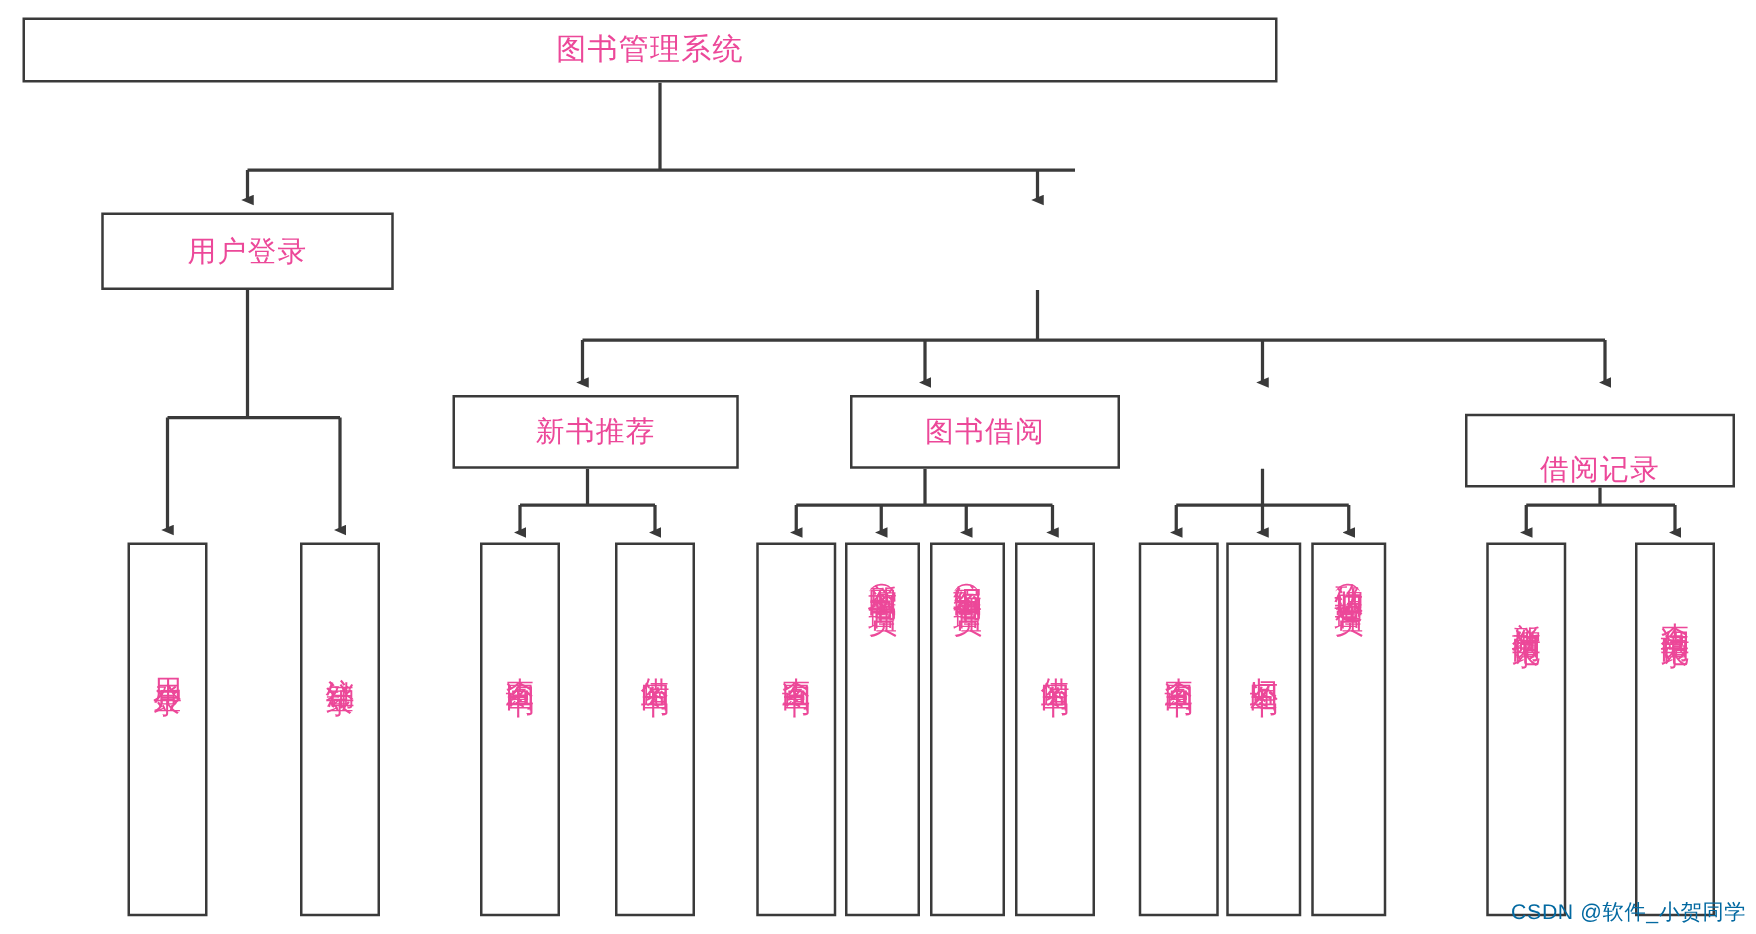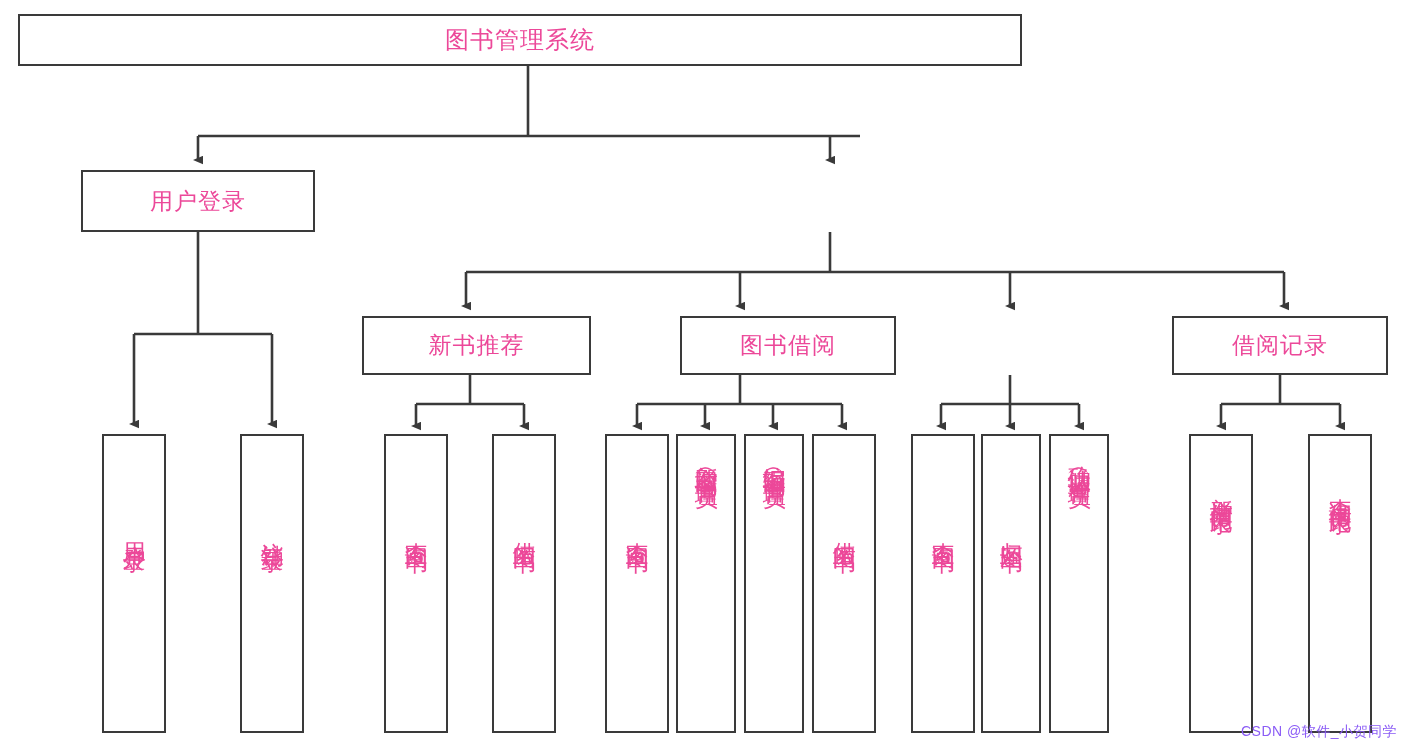--- a/index.html
+++ b/index.html
@@ -72,22 +72,22 @@
   .node.vert.tall .node-label {
     margin-top: 6px;
   }
   .node.vert.midlow .node-label {
     margin-top: 38px;
   }
   #watermark {
     position: absolute;
     right: 8px;
     bottom: 6px;
-    font-size: 14px;
-    color: #8b5cf6;
+    font-size: 17px;
+    color: #0369a1;
     letter-spacing: 0.5px;
     z-index: 8;
     white-space: nowrap;
     font-family: "Liberation Sans", "DejaVu Sans", sans-serif;
   }
 </style>
 </head>
 <body>
 
 <div id="diagram-root">
@@ -149,21 +149,21 @@
   <div class="node horiz" style="left:81px; top:170px; width:234px; height:62px;">
     <span class="node-label">用户登录</span>
   </div>
 
   <div class="node horiz" style="left:362px; top:316px; width:229px; height:59px;">
     <span class="node-label">新书推荐</span>
   </div>
   <div class="node horiz" style="left:652px; top:316px; width:216px; height:59px;margin-left:28px;">
     <span class="node-label">图书借阅</span>
   </div>
-  <div class="node horiz" style="left:1172px; top:316px; width:216px; height:59px;">
+  <div class="node horiz" style="left:1172px; top:331px; width:216px; height:59px;align-items:flex-end;">
     <span class="node-label">借阅记录</span>
   </div>
 
   <div class="node vert mid" style="left:102px; top:434px; width:64px; height:299px;">
     <span class="node-label">用户登录</span>
   </div>
   <div class="node vert mid" style="left:240px; top:434px; width:64px; height:299px;">
     <span class="node-label">注销登录</span>
   </div>
 

